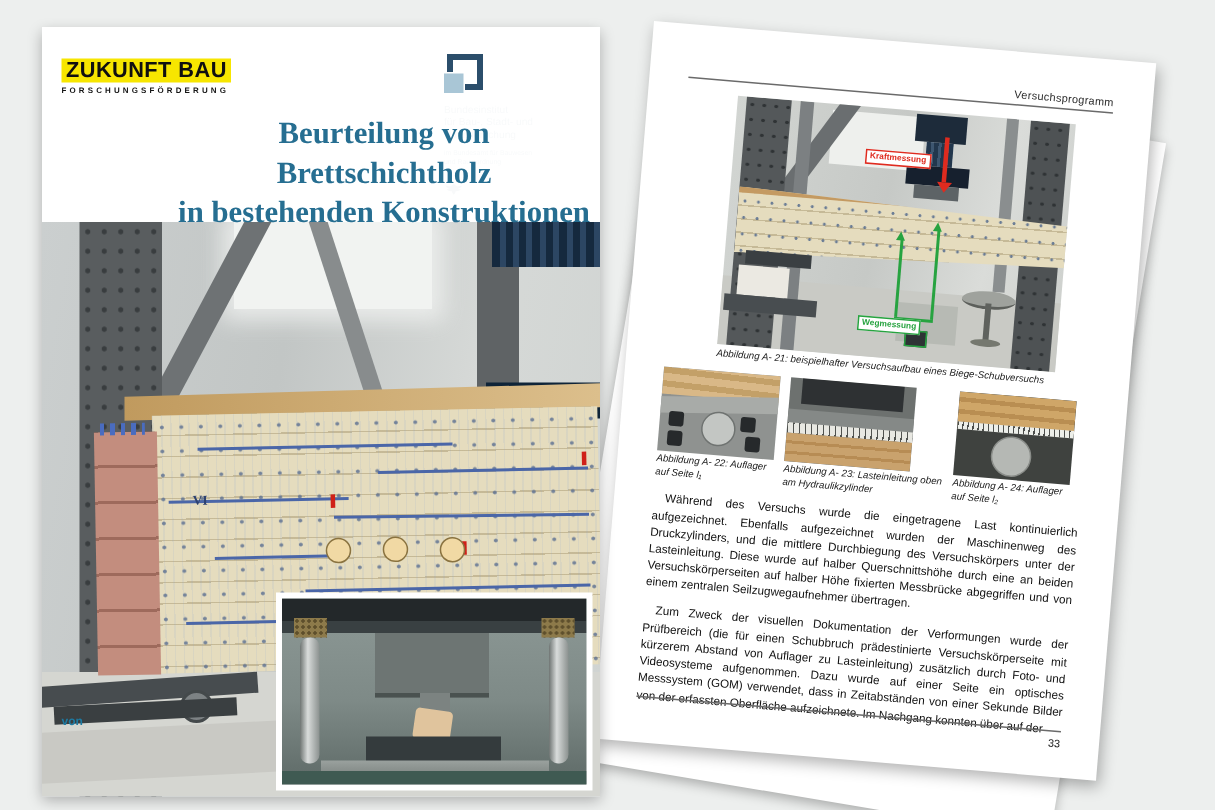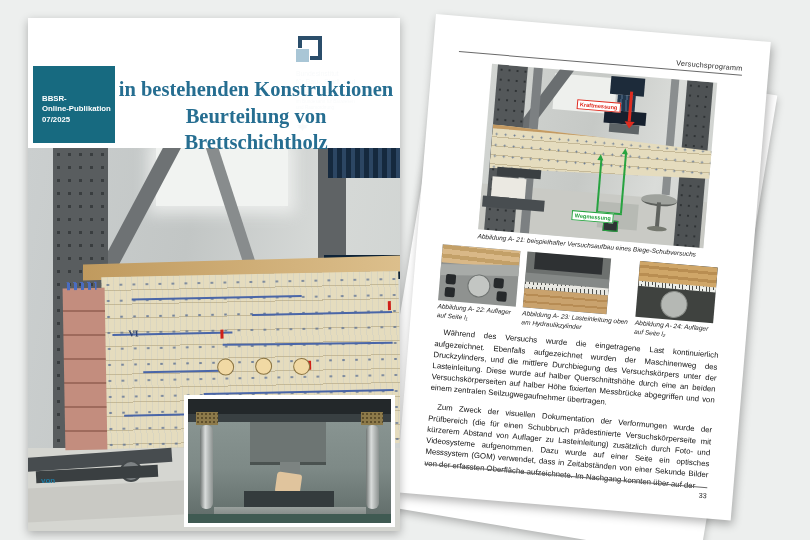--- a/index.html
+++ b/index.html
@@ -264,20 +264,24 @@
     <p class="body-par">Während des Versuchs wurde die eingetragene Last kontinuierlich aufgezeichnet. Ebenfalls aufgezeichnet wurden der Maschinenweg des Druckzylinders, und die mittlere Durchbiegung des Versuchskörpers unter der Lasteinleitung. Diese wurde auf halber Querschnittshöhe durch eine an beiden Versuchskörperseiten auf halber Höhe fixierten Messbrücke abgegriffen und von einem zentralen Seilzugwegaufnehmer übertragen.</p>
     <p class="body-par">Zum Zweck der visuellen Dokumentation der Verformungen wurde der Prüfbereich (die für einen Schubbruch prädestinierte Versuchskörperseite mit kürzerem Abstand von Auflager zu Lasteinleitung) zusätzlich durch Foto- und Videosysteme aufgenommen. Dazu wurde auf einer Seite ein optisches Messsystem (GOM) verwendet, dass in Zeitabständen von einer Sekunde Bilder von der erfassten Oberfläche aufzeichnete. Im Nachgang konnten über auf der</p>
 
     <div class="pg-footer">
       <div class="pg-rule"></div>
       <div class="pg-num">33</div>
     </div>
   </div>
 
   <div class="sheet cover">
+    <div class="zb-logo">
+      <span class="zb-main">ZUKUNFT BAU</span>
+      <div class="zb-sub">FORSCHUNGSFÖRDERUNG</div>
+    </div>
     <div class="bbsr">
       <div class="bbsr-icon">
         <div class="bbsr-sq-dark"></div>
         <div class="bbsr-sq-light"></div>
       </div>
       <div class="bbsr-name">Bundesinstitut
 für Bau-, Stadt- und
 Raumforschung</div>
       <div class="bbsr-sub">im Bundesamt für Bauwesen
 und Raumordnung</div>
@@ -317,28 +321,23 @@
       </div>
       <div class="beam-end"></div>
       <div class="cp-plate1"></div>
       <div class="cp-roller"></div>
       <div class="cp-plate2"></div>
       <div class="cp-base"></div>
     </div>
 
     <div class="band">
       <div class="band-title">
+        <div>Beurteilung von Brettschichtholz</div>
         <div>in bestehenden Konstruktionen</div>
-        <div>Beurteilung von Brettschichtholz</div>
-      </div>
-    </div>
-    <div class="badge">
-      <div class="badge-text">BBSR-
-Online-Publikation
-07/2025</div>
+      </div>
     </div>
 
     <div class="inset">
       <div class="inset-ph">
         <div class="in-top1"></div>
         <div class="in-top2"></div>
         <div class="in-knurlL"></div>
         <div class="in-knurlR"></div>
         <div class="in-rod in-rodL"></div>
         <div class="in-rod in-rodR"></div>

